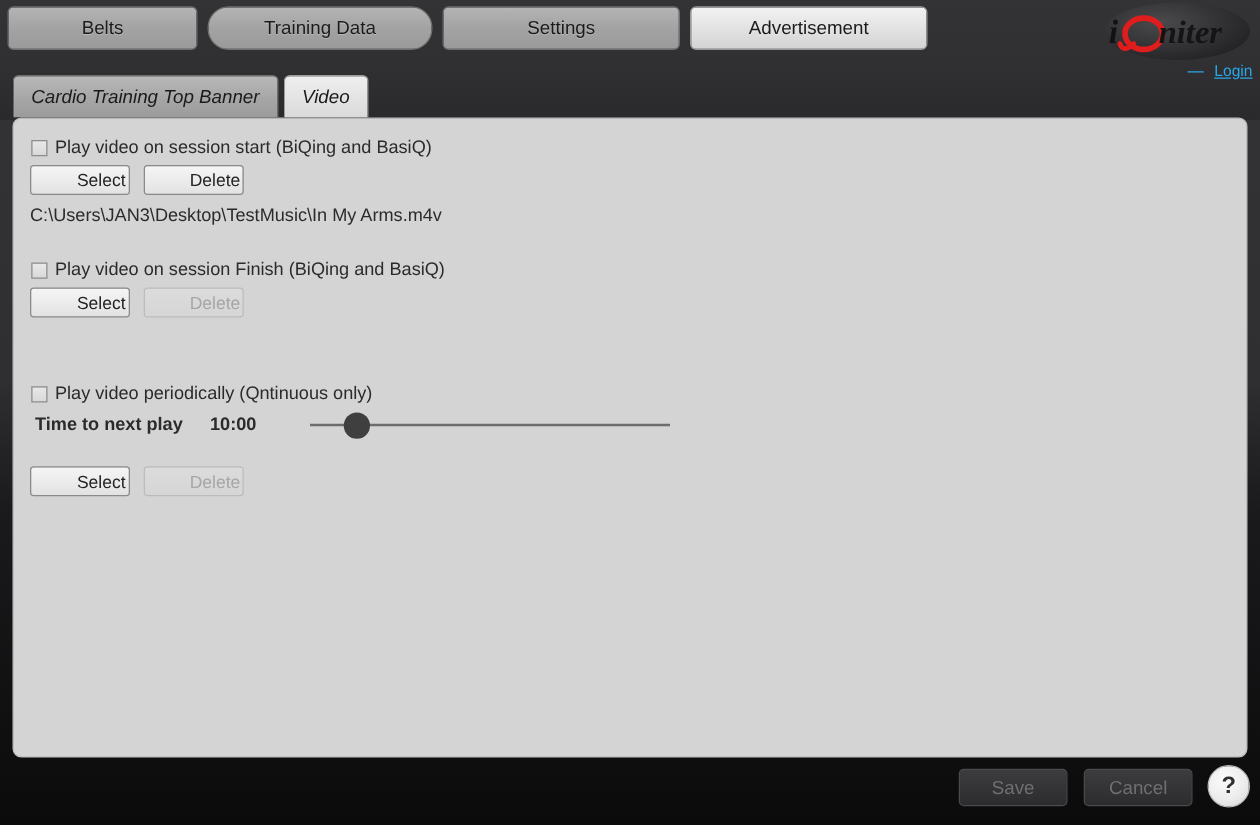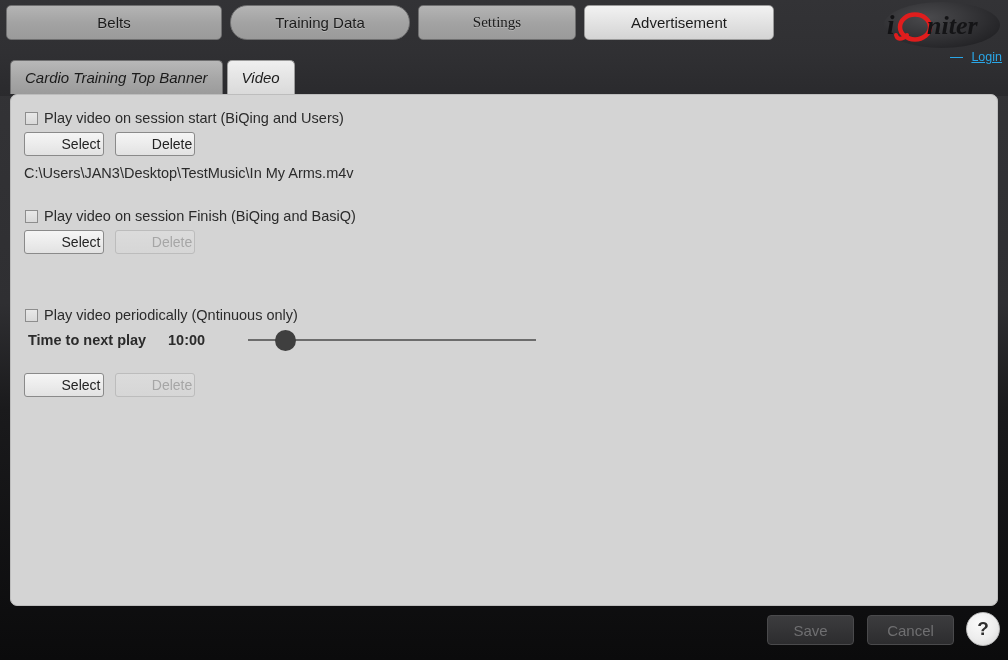--- a/index.html
+++ b/index.html
@@ -46,23 +46,23 @@
     align-items: center;
     justify-content: center;
     box-sizing: border-box;
     cursor: pointer;
     text-shadow: 0 1px 0 rgba(255,255,255,0.25);
   }
   .main-tab.active {
     background: linear-gradient(180deg, #f2f2f2 0%, #e2e2e2 52%, #d4d4d4 100%);
     border-color: #9a9a9a;
   }
-  .mt0 { width: 216px; }
+  .mt0 { width: 152px; }
   .mt1 { width: 180px; border-radius: 17px; }
-  .mt2 { width: 158px; font-family: Liberation Serif, serif; }
+  .mt2 { width: 190px; }
   .mt3 { width: 190px; }
 
   
   .logo-wrap {
     position: absolute;
     right: 4px; top: 0px;
     width: 128px; height: 52px;
   }
   .logo-bg {
     position: absolute;
@@ -325,21 +325,21 @@
     </div>
     <div class="sub-tab active">
       <span>Video</span>
     </div>
   </div>
 
   <div class="panel">
 
     <div class="row-check" style="left:14px; top:15px;">
       <span class="cbox"></span>
-      <span class="cbox-label">Play video on session start (BiQing and Users)</span>
+      <span class="cbox-label">Play video on session start (BiQing and BasiQ)</span>
     </div>
     <div class="btn-row" style="left:13px; top:37px;">
       <div class="btn">
         <span>Select</span>
       </div>
       <div class="btn">
         <span>Delete</span>
       </div>
     </div>
     <div class="filepath" style="left:13px; top:70px;">C:\Users\JAN3\Desktop\TestMusic\In My Arms.m4v</div>

